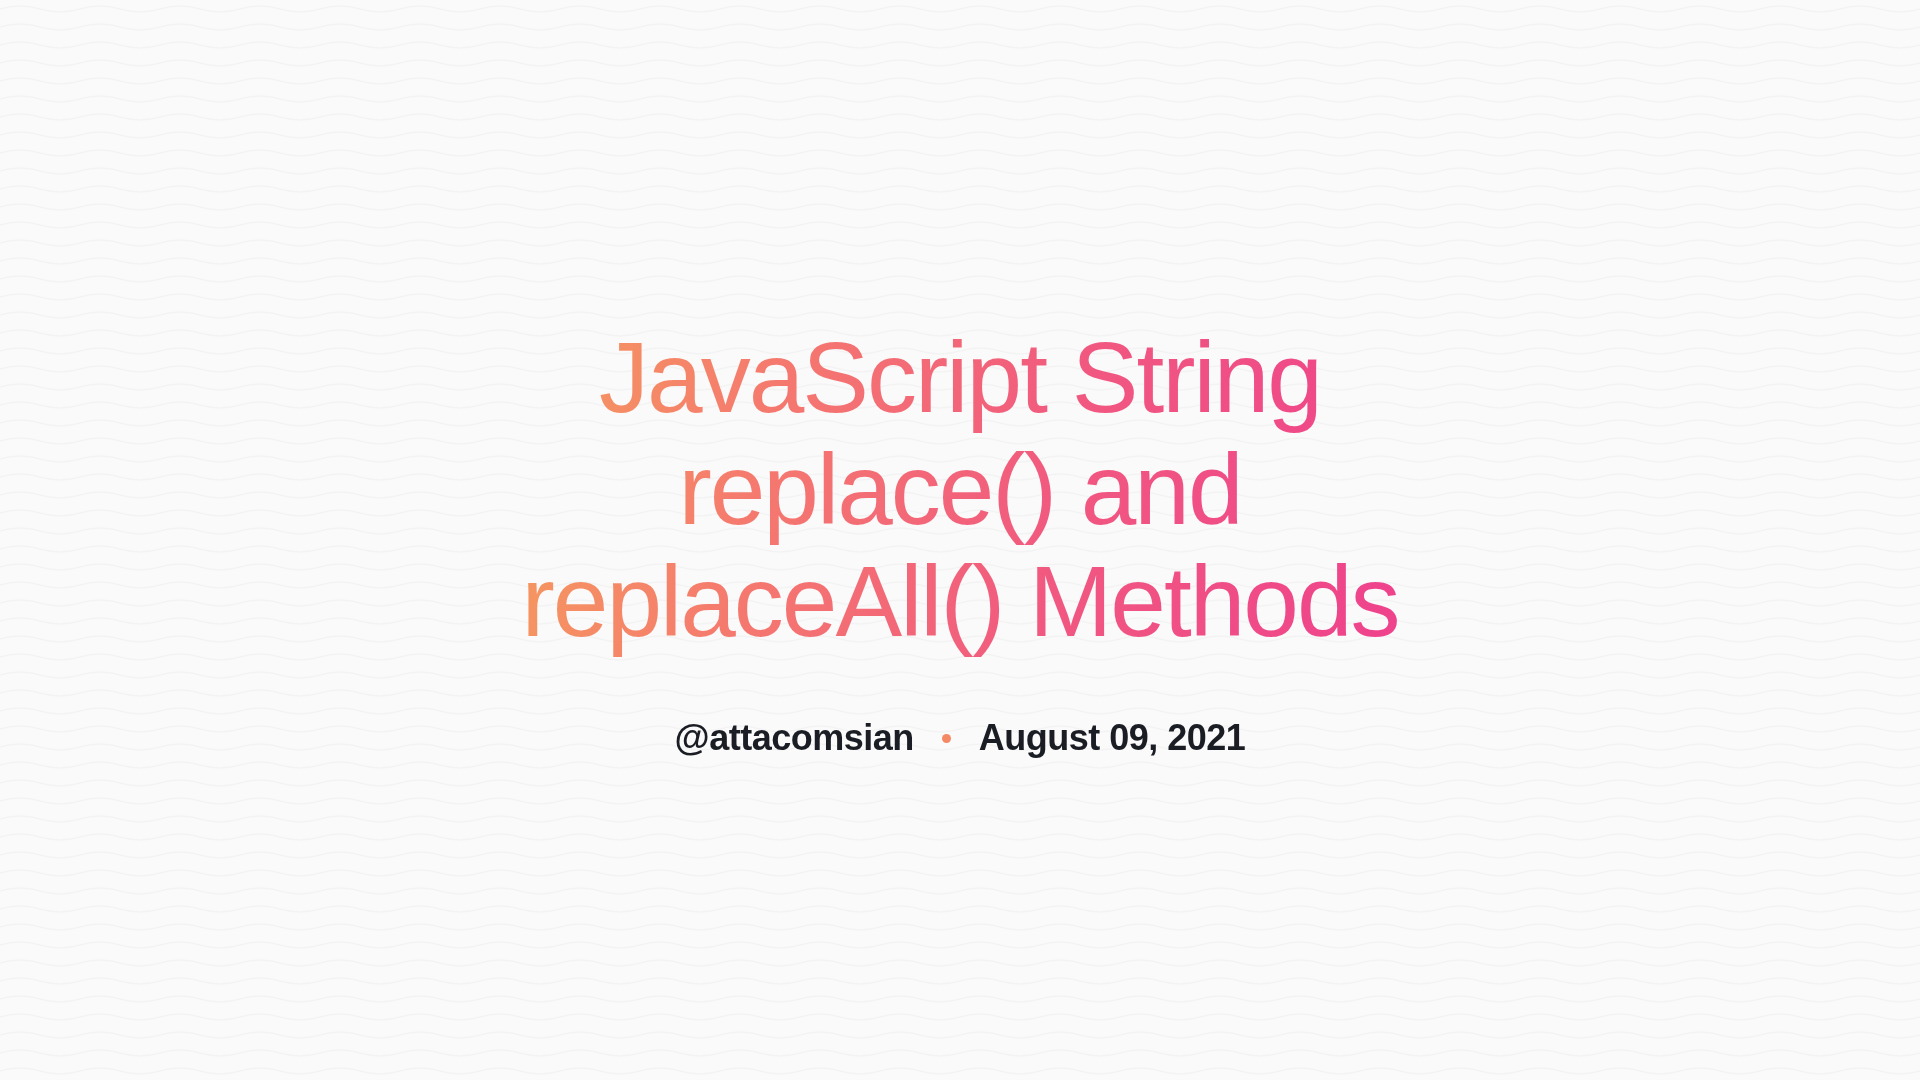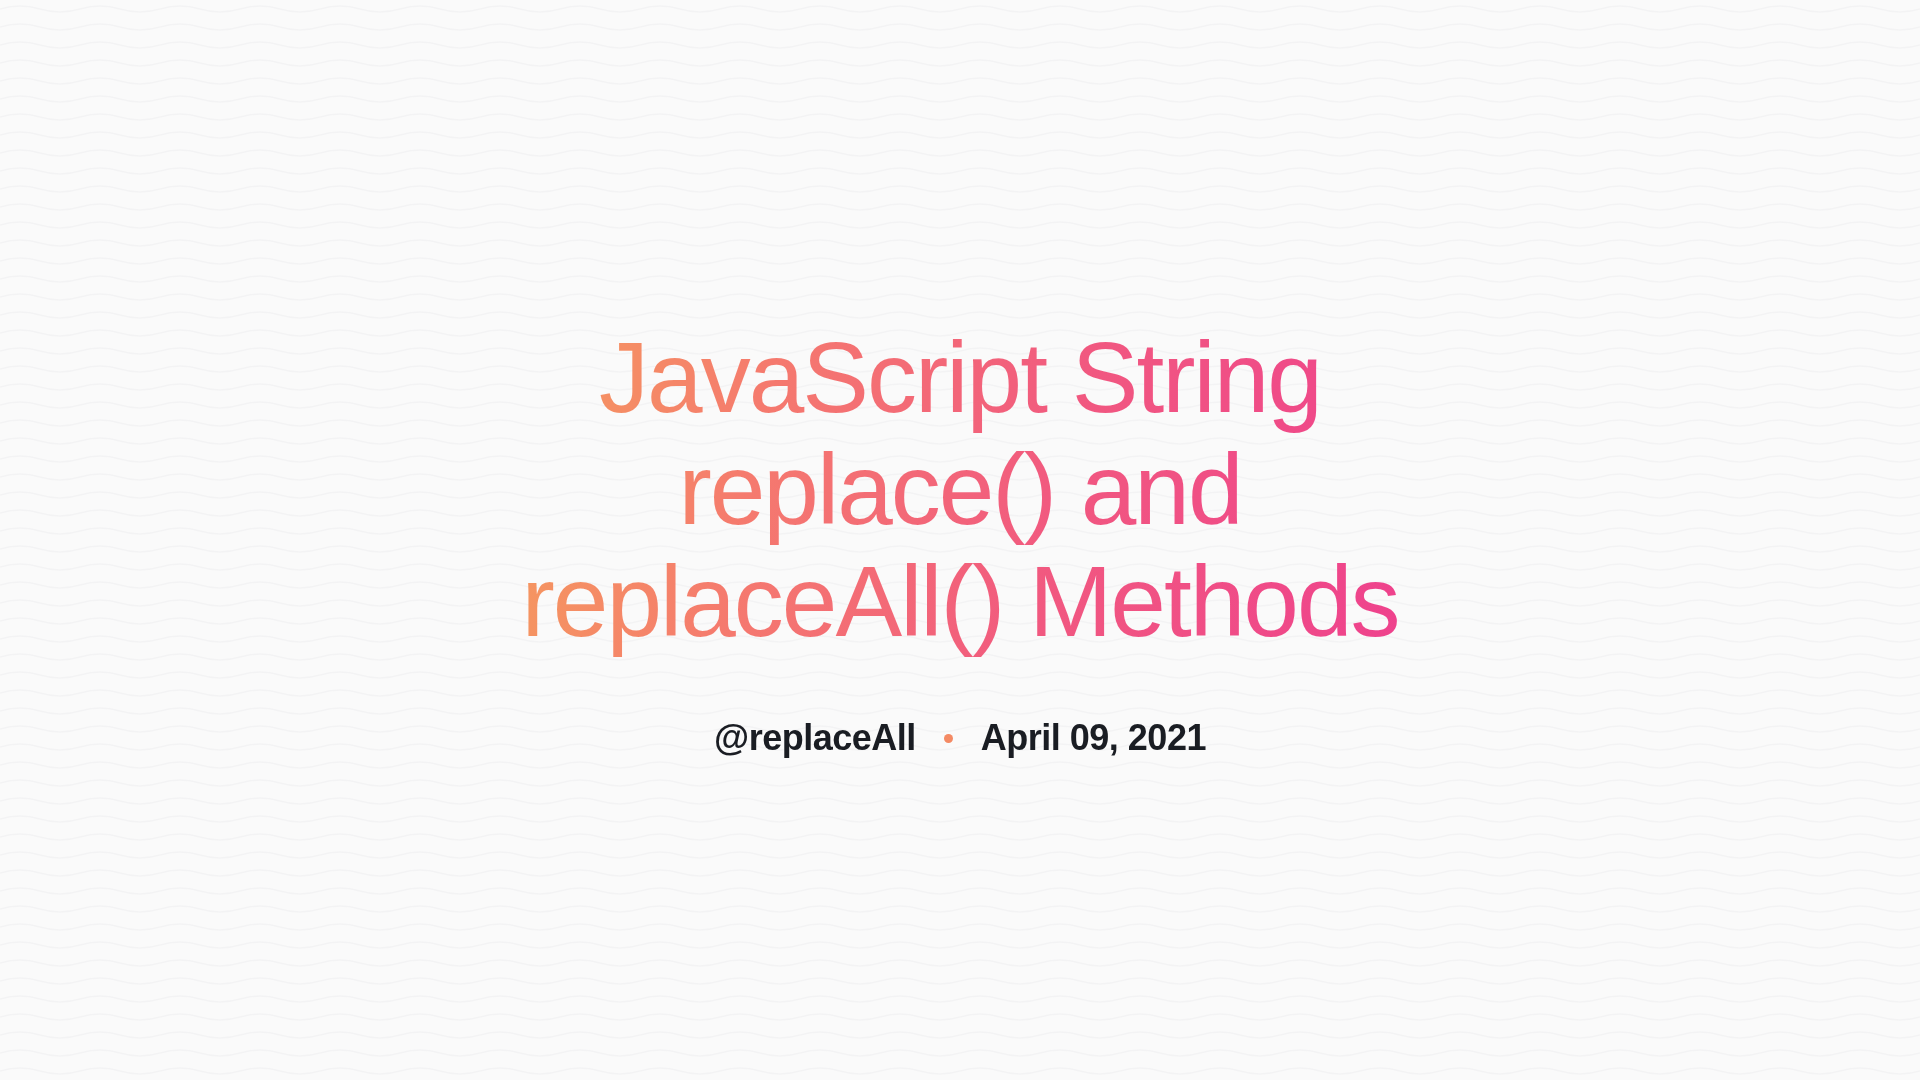--- a/index.html
+++ b/index.html
@@ -79,17 +79,17 @@
     <pattern id="wavePattern" x="0" y="0" width="160" height="18" patternUnits="userSpaceOnUse">
       <path d="M 0 9 Q 20 3, 40 9 T 80 9 T 120 9 T 160 9" stroke="#e8e8ea" stroke-width="1.5" fill="none"></path>
     </pattern>
   </defs>
   <rect width="1920" height="1080" fill="url(#wavePattern)"></rect>
 </svg>
 
 <div class="content">
   <h1 class="title">JavaScript String replace() and replaceAll() Methods</h1>
   <div class="meta">
-    <span>@replaceAll</span>
+    <span>@attacomsian</span>
     <span class="separator"></span>
-    <span>April 09, 2021</span>
+    <span>August 09, 2021</span>
   </div>
 </div>
 
 </body></html>

